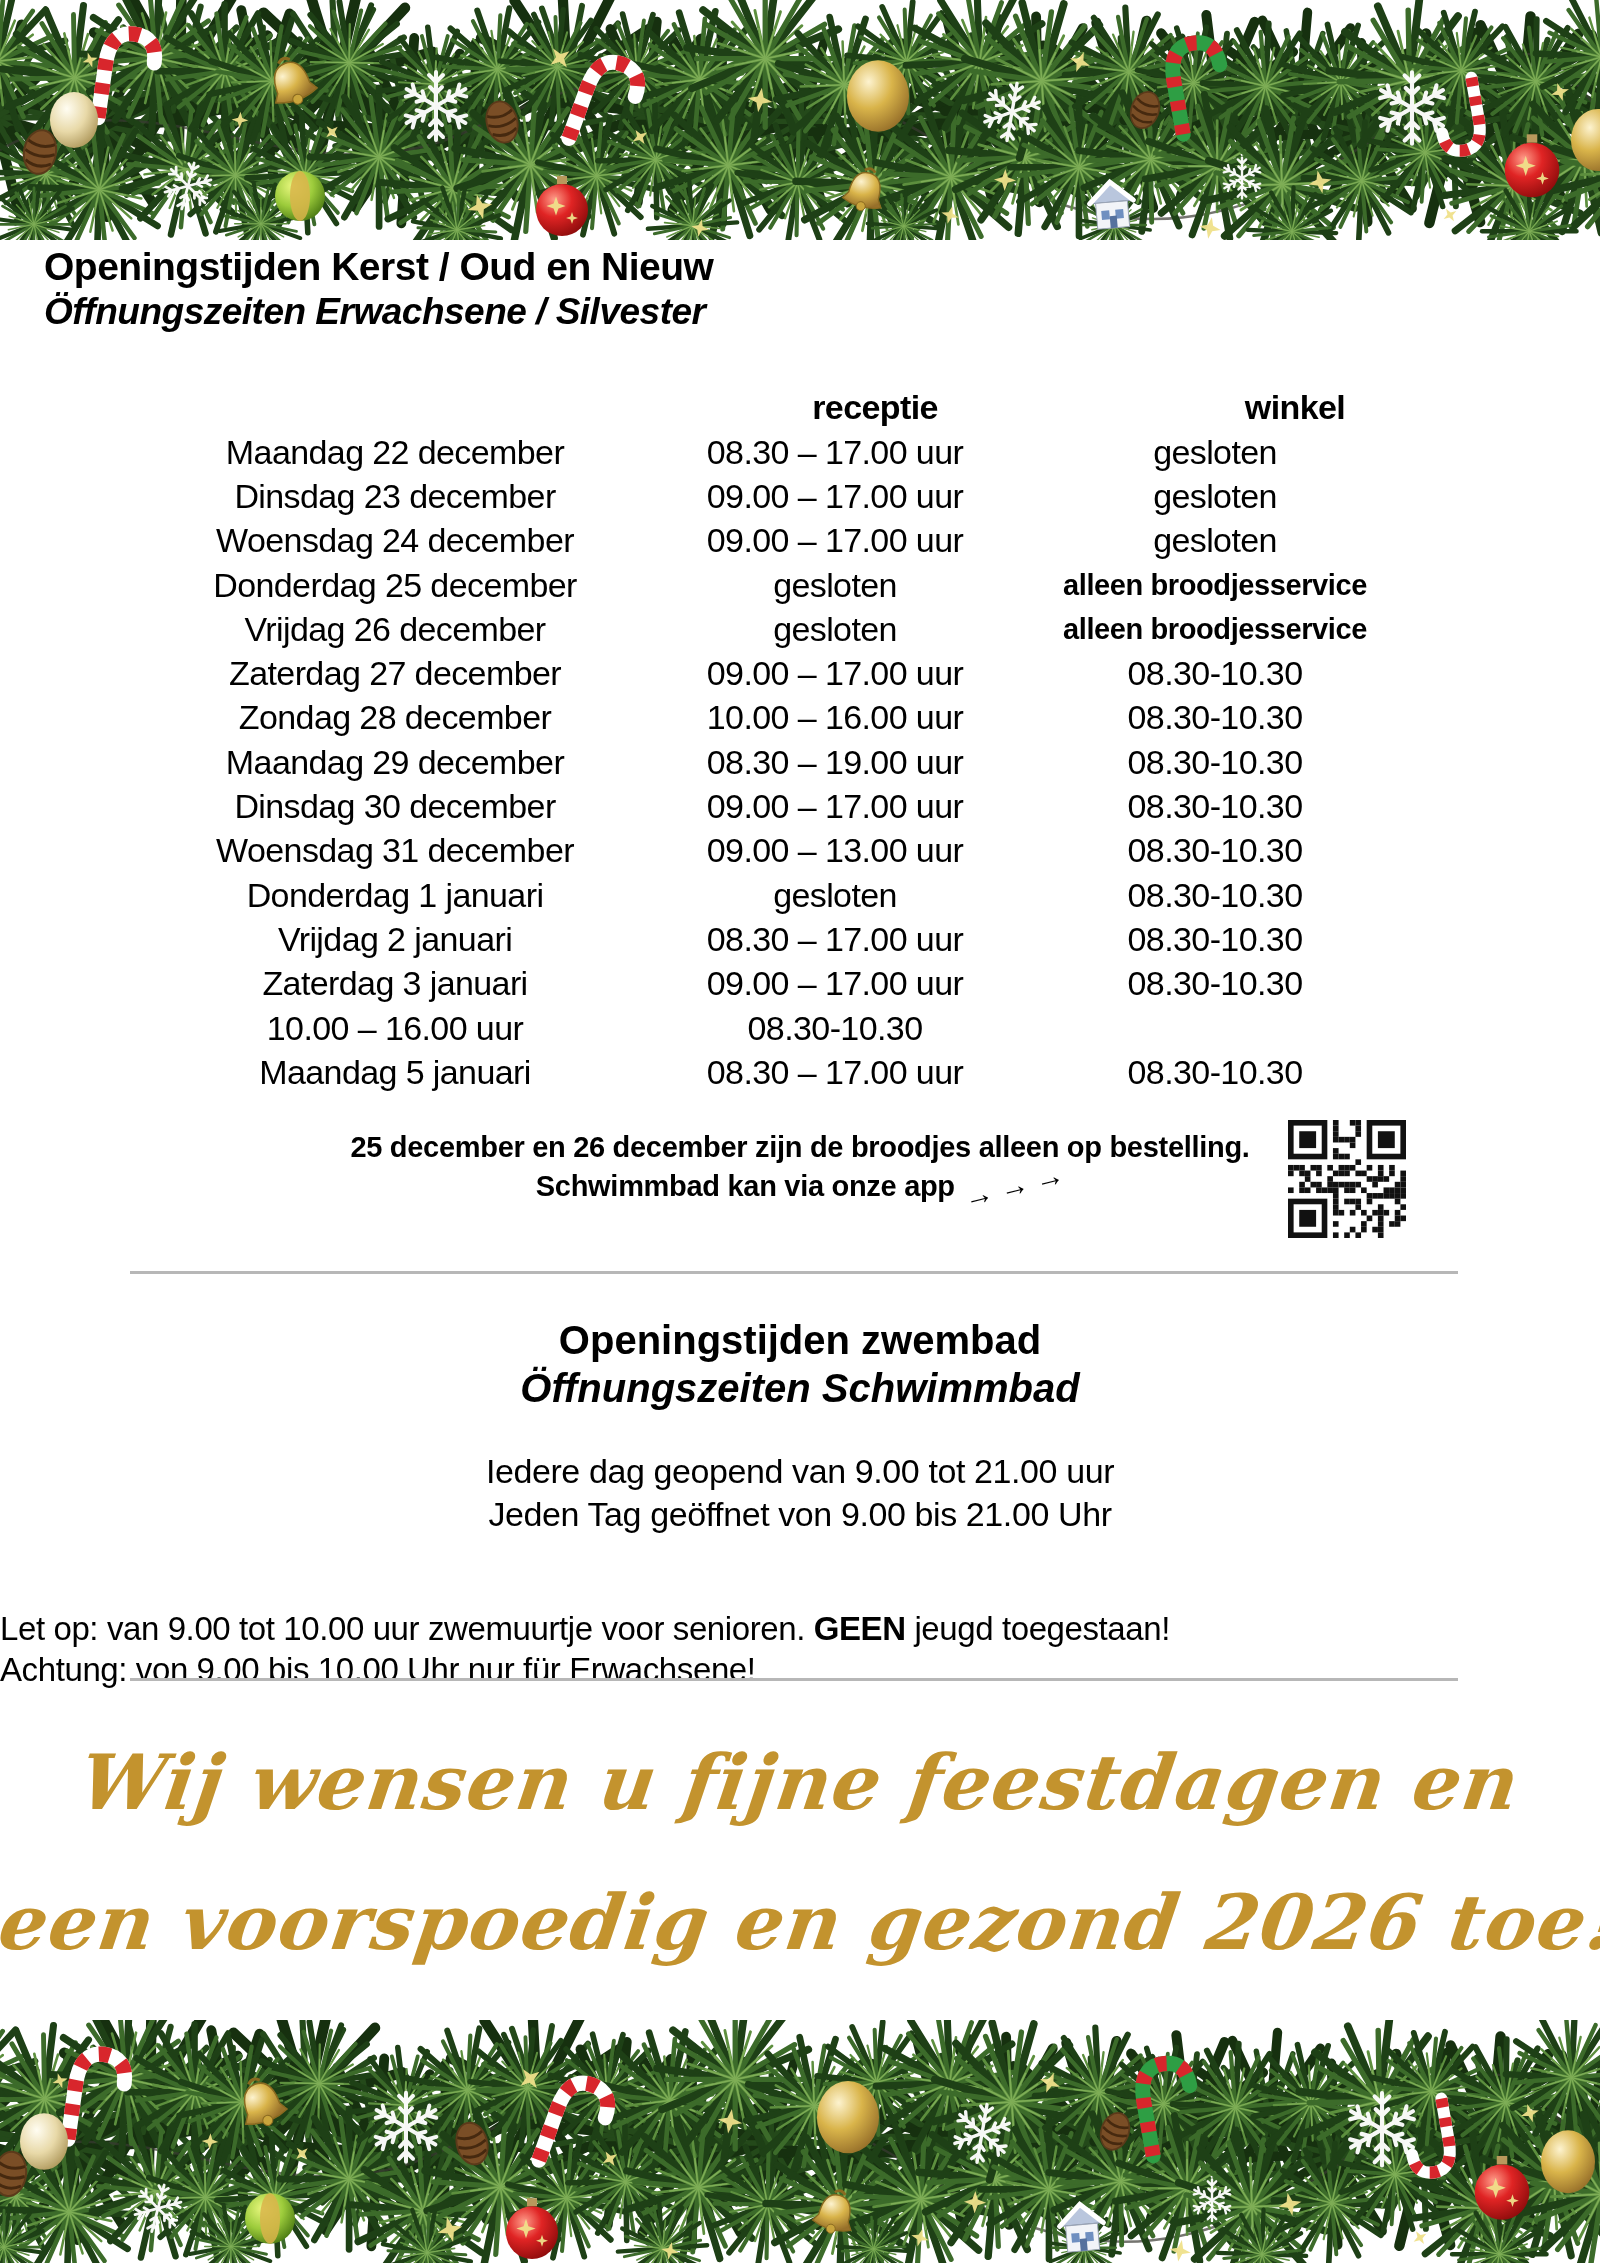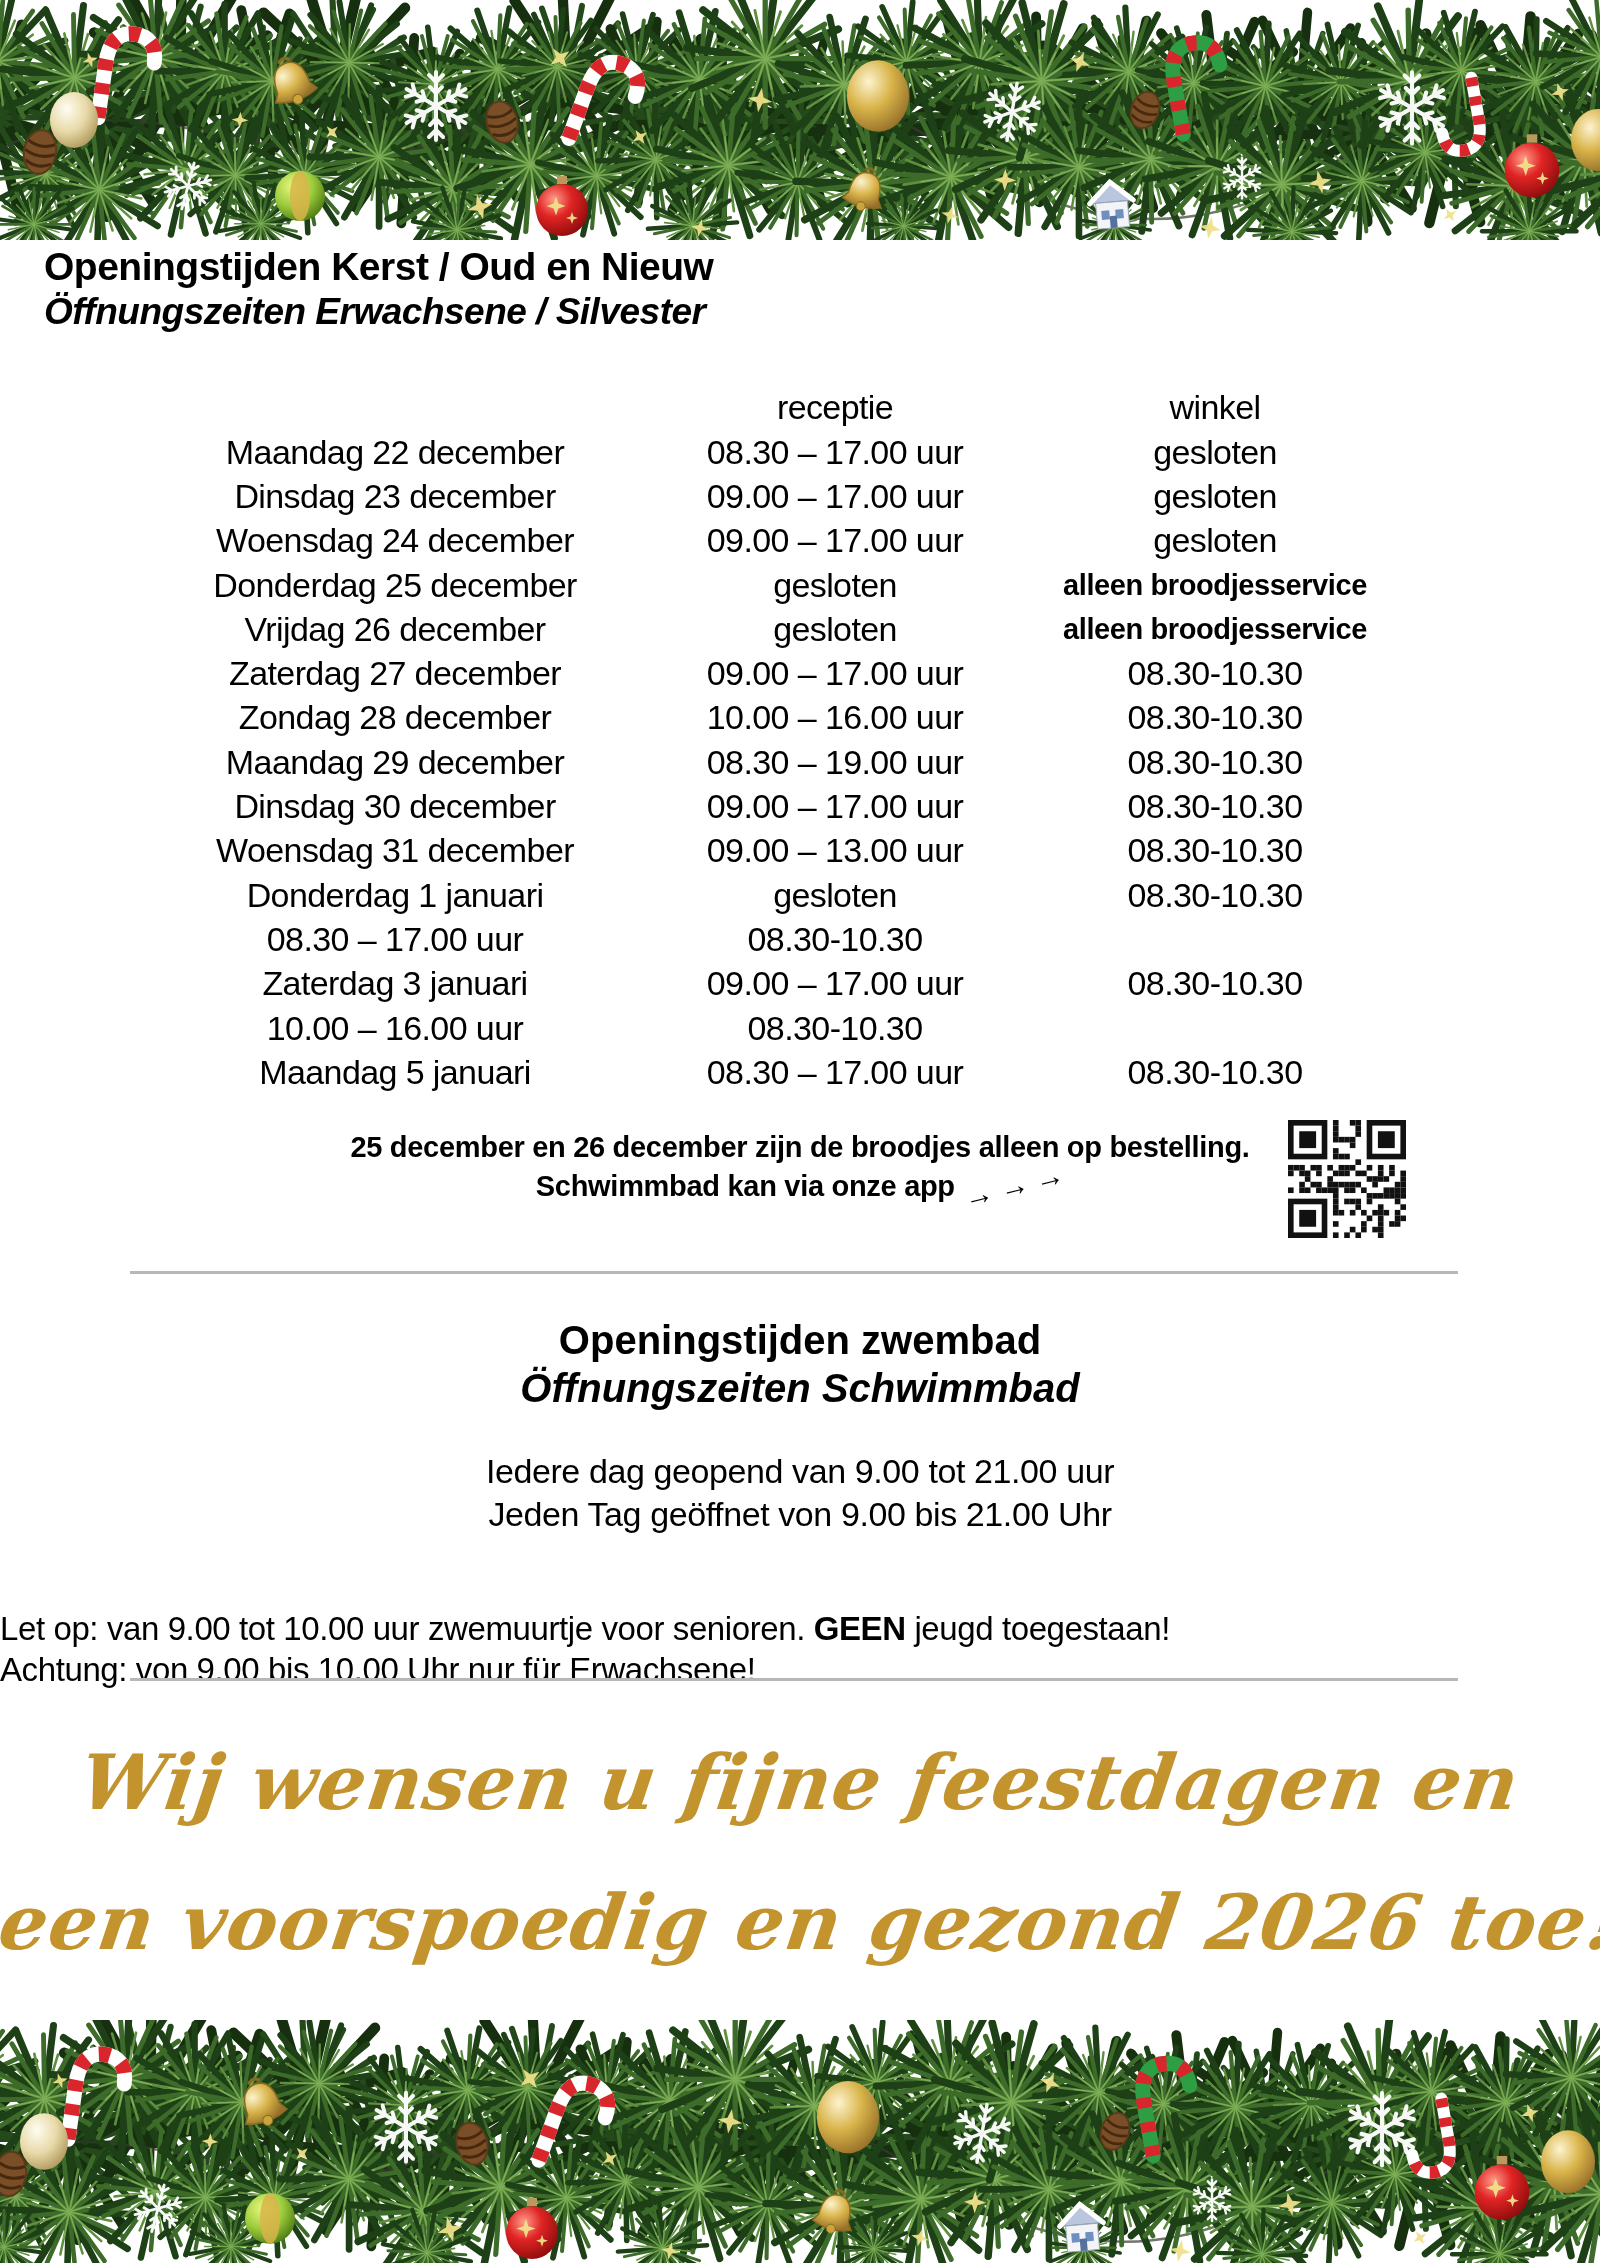--- a/index.html
+++ b/index.html
@@ -11,21 +11,21 @@
   .garland.top{top:0;}
   .garland.bottom{top:2020px;height:243px;}
 
   .title-block{position:absolute;top:244px;left:0;width:100%;text-align:left;padding-left:44px;}
   .title-block h1{font-size:39px;font-weight:bold;margin:0;line-height:46px;letter-spacing:-0.5px;}
   .title-block h2{font-size:37px;font-weight:bold;font-style:italic;margin:0;line-height:44px;letter-spacing:-0.5px;}
 
   .schedule{position:absolute;top:384px;left:130px;width:1290px;font-size:34px;letter-spacing:-0.6px;}
   .srow{display:grid;grid-template-columns:530px 350px 410px;height:44.3px;align-items:center;}
   .srow>div{text-align:center;white-space:nowrap;}
-  .srow.head{font-weight:normal;height:46px;}
+  .srow.head{font-weight:bold;height:46px;gap:40px;}
   .em-cell{font-weight:bold;font-size:29px;letter-spacing:-0.4px;}
 
   .note{position:absolute;top:1128px;left:0;width:1600px;text-align:center;
         font-weight:bold;font-size:29px;line-height:39px;letter-spacing:-0.3px;}
   .arrows{display:inline-block;transform:rotate(-14deg);font-weight:bold;}
 
   .qr{position:absolute;left:1288px;top:1120px;width:118px;height:118px;}
 
   .divider{position:absolute;left:130px;width:1328px;height:0;border-top:3px solid #b7b7b7;}
   #div1{top:1271px;}
@@ -351,20 +351,21 @@
       <div>08.30-10.30</div>
     </div>
 
     <div class="srow">
       <div>Donderdag 1 januari</div>
       <div>gesloten</div>
       <div>08.30-10.30</div>
     </div>
 
     <div class="srow">
+      <div>Vrijdag 2 januari</div>
       <div>08.30 – 17.00 uur</div>
       <div>08.30-10.30</div>
     </div>
 
     <div class="srow">
       <div>Zaterdag 3 januari</div>
       <div>09.00 – 17.00 uur</div>
       <div>08.30-10.30</div>
     </div>
 

